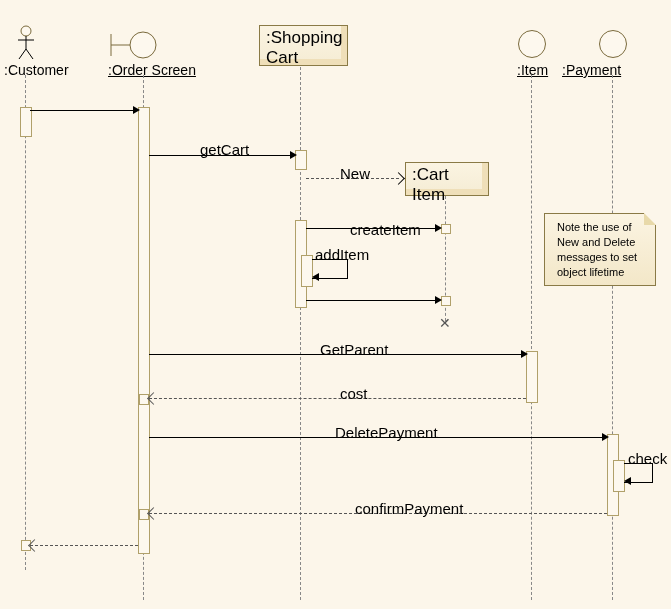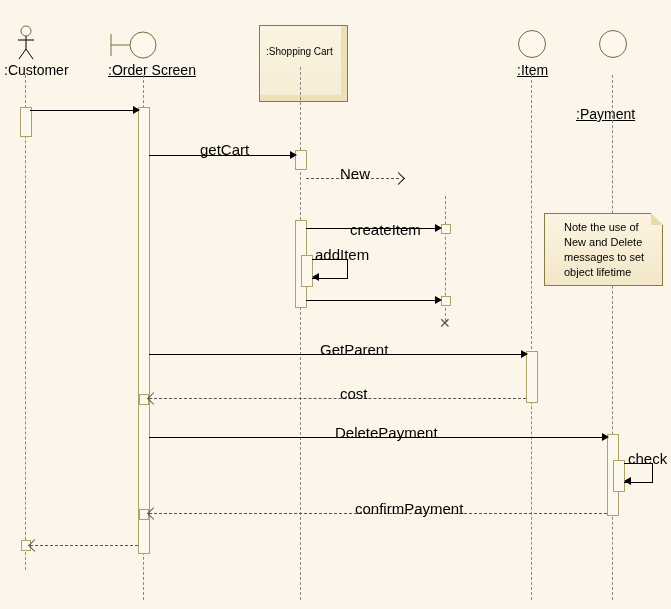--- a/index.html
+++ b/index.html
@@ -7,21 +7,21 @@
   .abs{position:absolute;}
   
   .stick svg{display:block;}
   .actor-label{top:62px;font-size:14px;}
   
   .boundary{top:30px;}
   .boundary svg{display:block;}
   
   .ctrl-circle{width:26px;height:26px;border:1px solid #7a6a3c;border-radius:50%;background:#fdf8ee;}
   
-  .entity-box{border:1px solid #8a7a46;background:linear-gradient(#fbf4e2,#f5ecd4);box-shadow:inset -6px -6px 0 #efdfb9;font-size:10px;padding:20px 6px;}
+  .entity-box{border:1px solid #8a7a46;background:linear-gradient(#fbf4e2,#f5ecd4);box-shadow:inset -6px -6px 0 #efdfb9;font-size:17px;padding:2px 6px;}
   
   .lifeline{border-left:1px dashed #888;width:0;}
   
   .act{width:10px;background:#fdf8ee;border:1px solid #b0a06a;}
   
   .smact{width:8px;background:#fdf8ee;border:1px solid #b0a06a;}
   
   .destroy{font-size:14px;color:#555;}
   
   .msgline{border-top:1px solid #000;height:0;}
@@ -30,21 +30,21 @@
   .ah-right{width:0;height:0;border-top:4px solid transparent;border-bottom:4px solid transparent;border-left:7px solid #000;}
   .ah-left{width:0;height:0;border-top:4px solid transparent;border-bottom:4px solid transparent;border-right:7px solid #000;}
   .ah-right-open{width:8px;height:8px;border-top:1px solid #000;border-right:1px solid #000;transform:rotate(45deg);}
   .ah-left-open{width:8px;height:8px;border-top:1px solid #555;border-left:1px solid #555;transform:rotate(-45deg);}
   
   .selfmsg{border-top:1px solid #000;border-right:1px solid #000;border-bottom:1px solid #000;}
   
   .msg-lbl{font-size:15px;white-space:nowrap;}
   .ll-lbl{font-size:14px;text-decoration:underline;white-space:nowrap;}
   
-  .note{background:linear-gradient(#fbf4e2,#f3e7c8);border:1px solid #8a7a46;padding:6px 8px 6px 19px;font-size:11px;line-height:1.35;width:90px;}
+  .note{background:linear-gradient(#fbf4e2,#f3e7c8);border:1px solid #8a7a46;padding:6px 8px 6px 12px;font-size:11px;line-height:1.35;width:90px;}
   .note .fold{position:absolute;top:-1px;right:-1px;width:0;height:0;border-left:12px solid #e8d9a9;border-top:12px solid #fcf6ea;}
 </style>
 </head>
 <body>
 <div class="canvas">
 
 <div class="abs stick" style="left:15px;top:25px;">
   <svg width="22" height="36">
     <circle cx="11" cy="6" r="5" fill="#fdf8ee" stroke="#7a6a3c"></circle>
     <line x1="11" y1="11" x2="11" y2="24" stroke="#000"></line>
@@ -59,26 +59,27 @@
   <svg width="50" height="30">
     <line x1="3" y1="4" x2="3" y2="26" stroke="#7a6a3c"></line>
     <line x1="3" y1="15" x2="22" y2="15" stroke="#7a6a3c"></line>
     <circle cx="35" cy="15" r="13" fill="#fdf8ee" stroke="#7a6a3c"></circle>
   </svg>
 </div>
 <div class="abs ll-lbl" style="left:108px;top:62px;">:Order Screen</div>
 
 <div class="abs entity-box" style="left:259px;top:25px;width:75px;height:35px;">:Shopping Cart</div>
 
+<div class="abs entity-box" style="left:405px;top:162px;width:70px;height:28px;">:Cart Item</div>
 
 <div class="abs ctrl-circle" style="left:518px;top:30px;"></div>
 <div class="abs ll-lbl" style="left:517px;top:62px;">:Item</div>
 
 <div class="abs ctrl-circle" style="left:599px;top:30px;"></div>
-<div class="abs ll-lbl" style="left:576px;top:62px;margin-top:44px;">:Payment</div>
+<div class="abs ll-lbl" style="left:562px;top:62px;">:Payment</div>
 
 <div class="abs lifeline" style="left:25px;top:75px;height:495px;"></div>
 <div class="abs lifeline" style="left:143px;top:75px;height:525px;"></div>
 <div class="abs lifeline" style="left:300px;top:67px;height:533px;"></div>
 <div class="abs lifeline" style="left:445px;top:196px;height:125px;"></div>
 <div class="abs lifeline" style="left:531px;top:75px;height:525px;"></div>
 <div class="abs lifeline" style="left:612px;top:75px;height:525px;"></div>
 
 <div class="abs act" style="left:20px;top:107px;height:28px;"></div>
 <div class="abs smact" style="left:21px;top:540px;height:9px;"></div>

